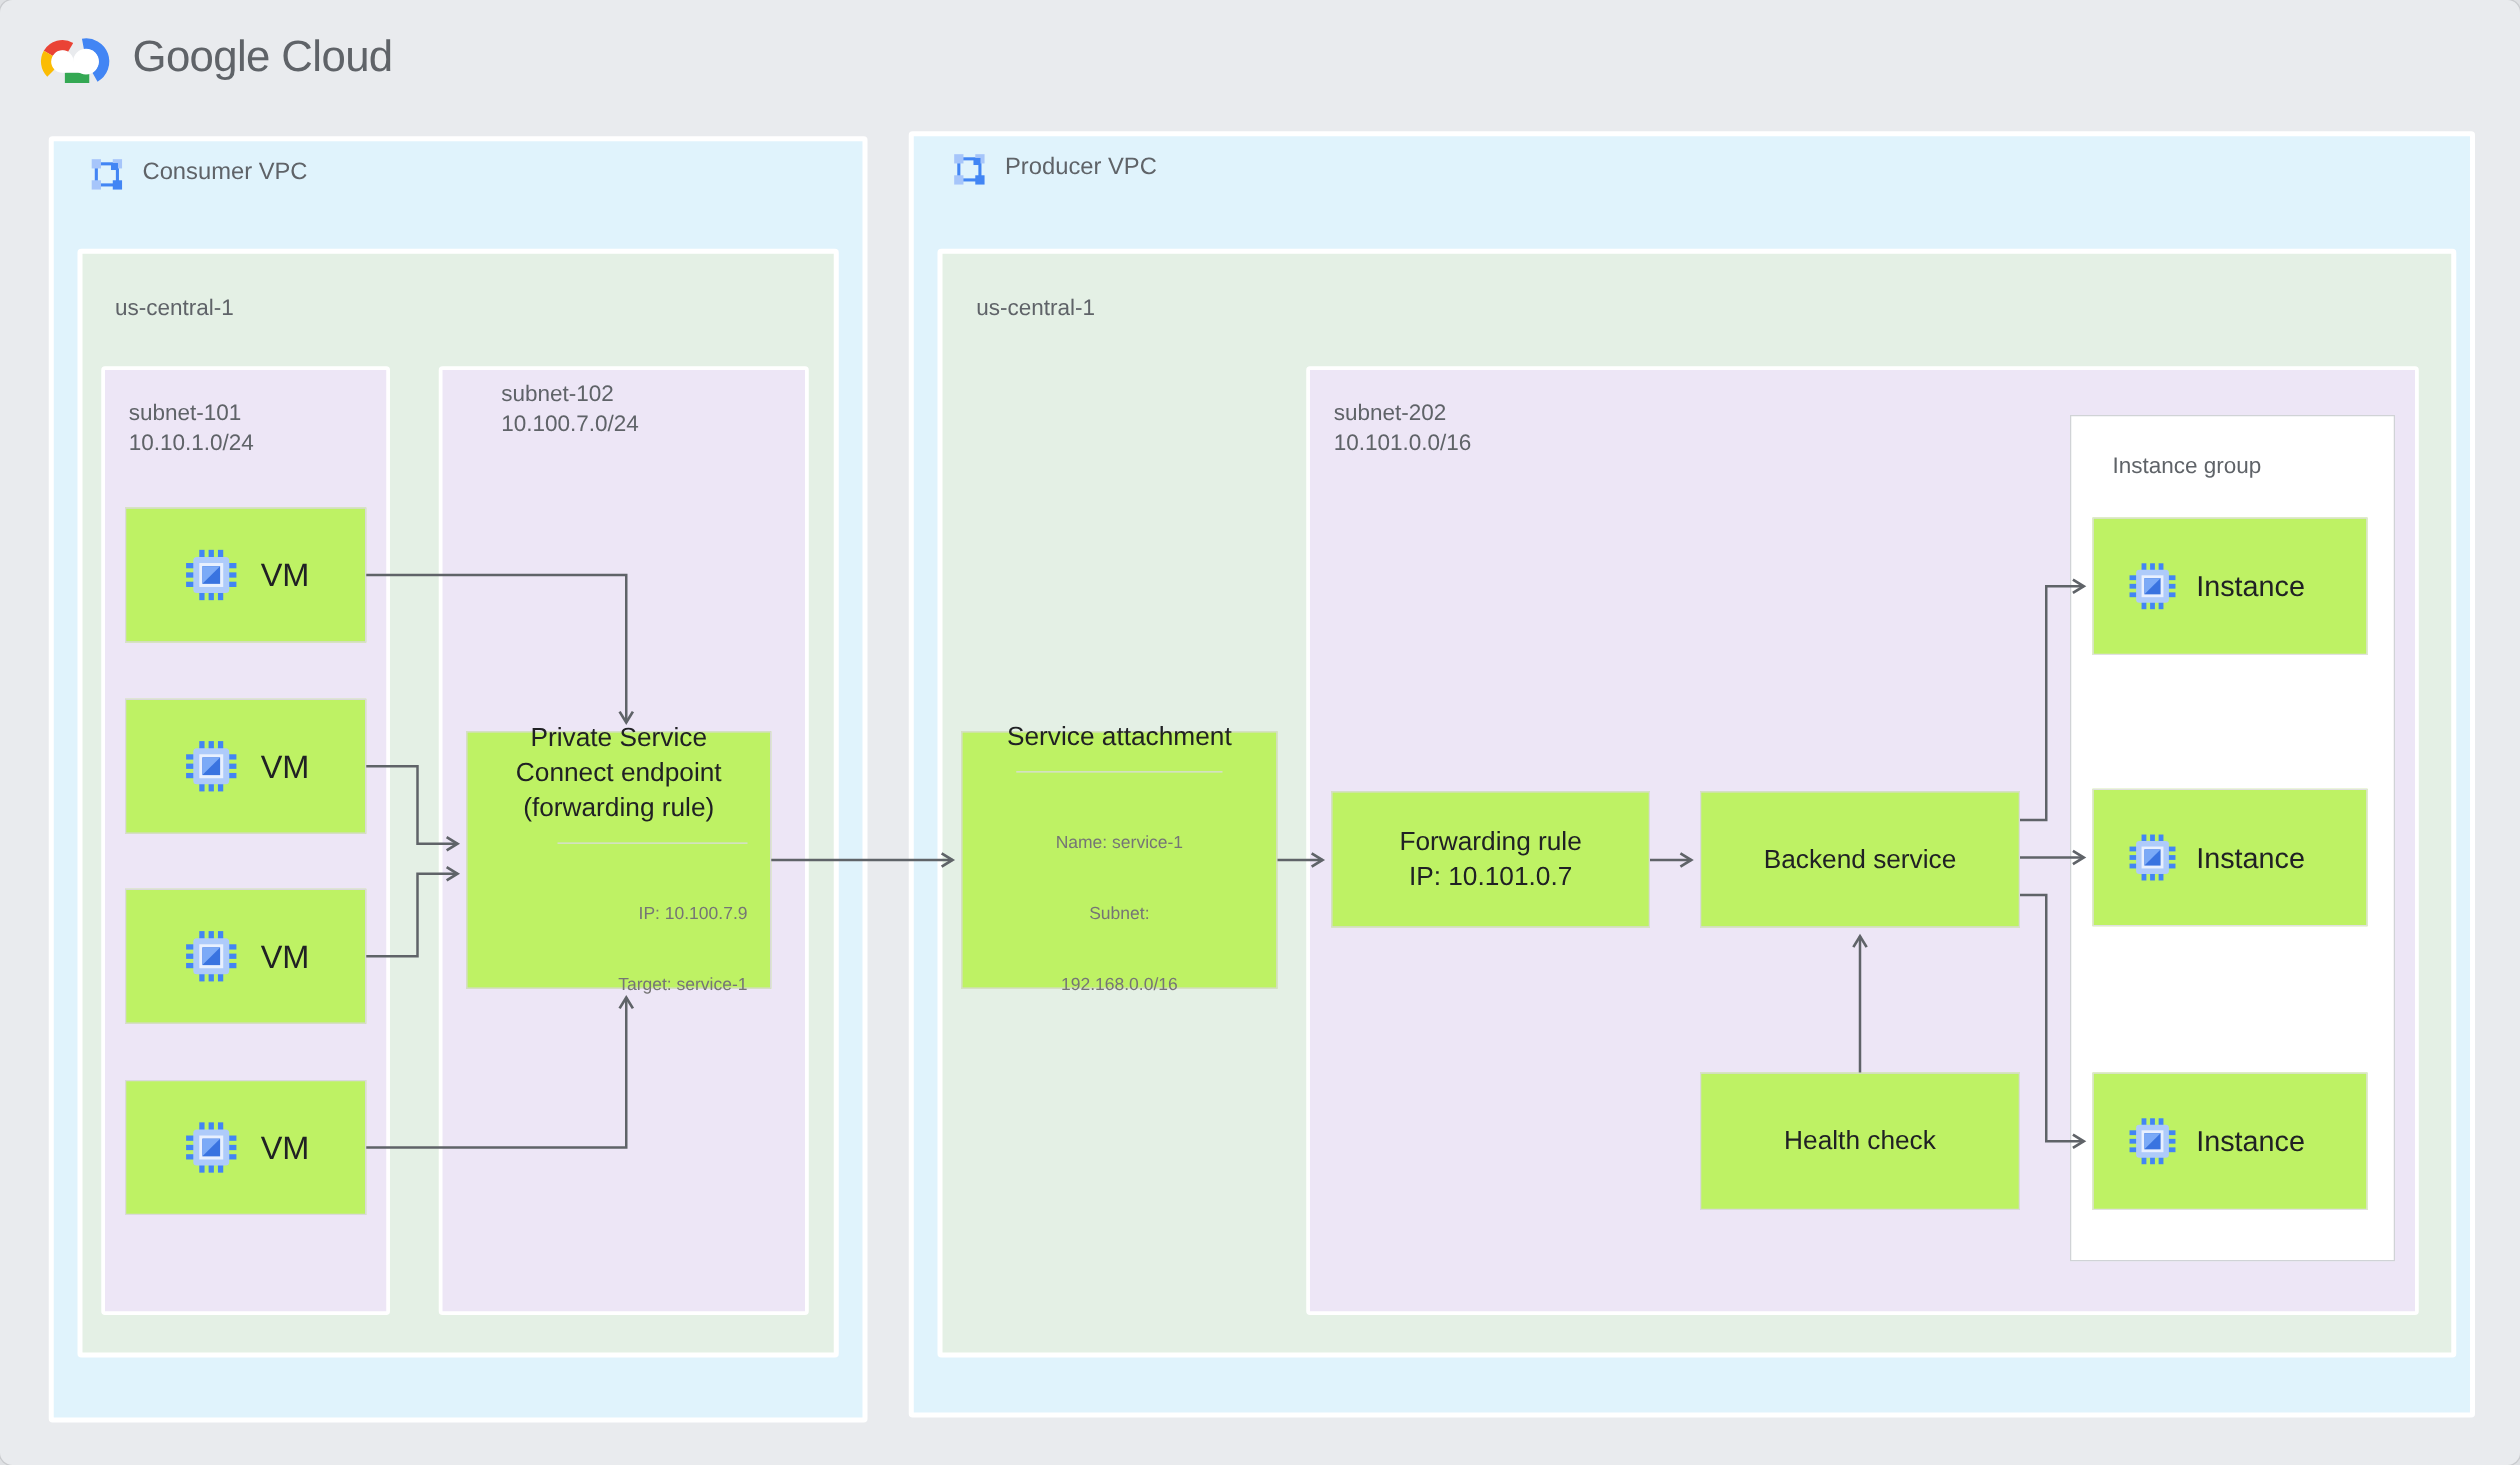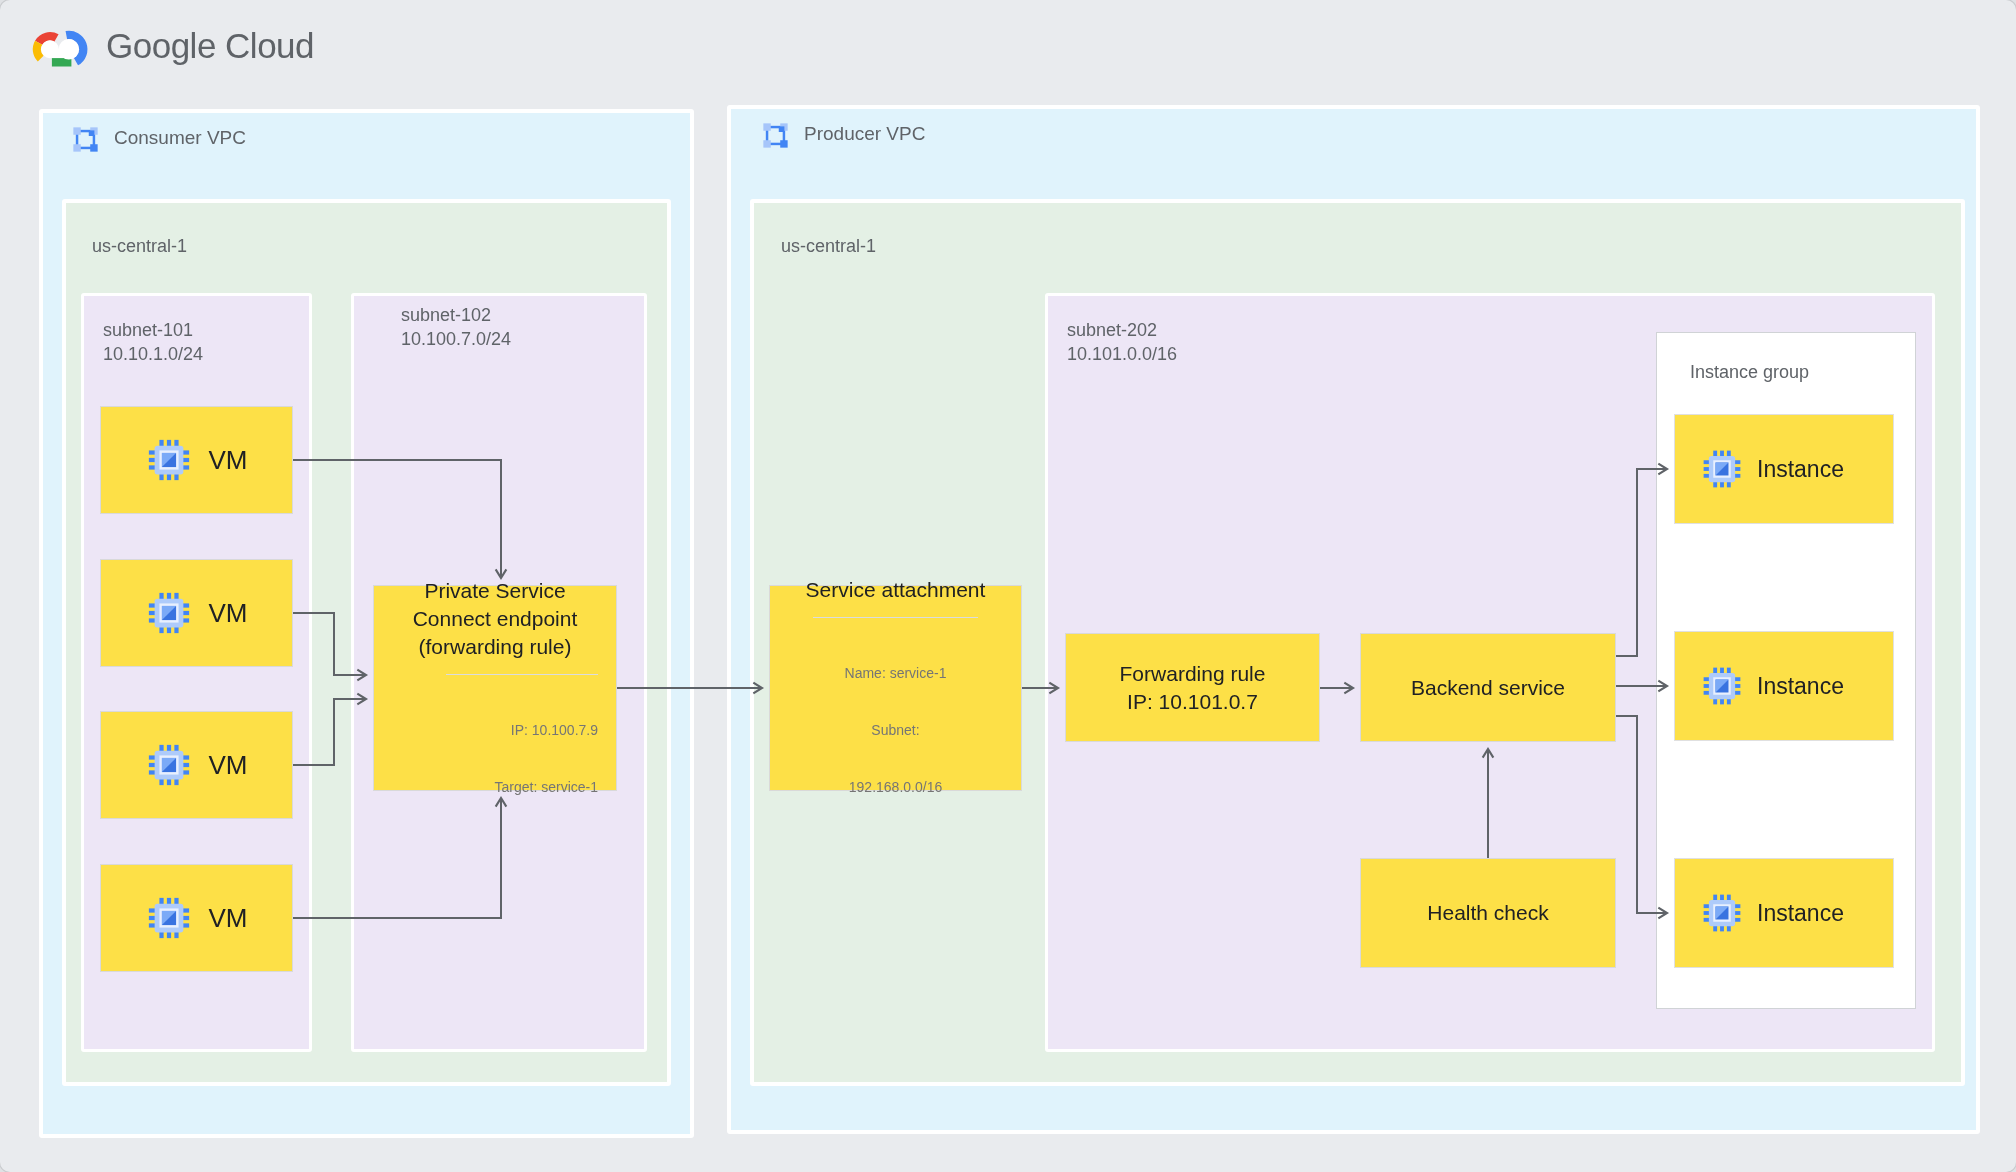--- a/index.html
+++ b/index.html
@@ -9,21 +9,21 @@
     box-shadow:0 0 0 1px #c9cbce;
     text-decoration:underline;
   }
   .abs{position:absolute;}
   .zone-vpc{background:#e0f3fc;border:4px solid #ffffff;border-radius:3px;box-sizing:border-box;}
   .zone-region{background:#e4f0e5;border:4px solid #ffffff;border-radius:3px;box-sizing:border-box;}
   .zone-subnet{background:#ede6f6;border:3px solid #ffffff;border-radius:3px;box-sizing:border-box;}
   .zone-label{color:#5f6368;font-size:18px;line-height:24px;white-space:pre;}
   .vpc-header{display:flex;align-items:flex-start;gap:15px;}
   .vpc-header .zone-label{font-size:19px;}
-  .node{position:absolute;background:#fde047;border:1px solid #d9d9d9;box-sizing:border-box;}
+  .node{position:absolute;background:#bef264;border:1px solid #d9d9d9;box-sizing:border-box;}
   .vm-node{display:flex;align-items:center;justify-content:center;gap:17px;}
   .vm-label{color:#202124;font-size:26px;}
   .instance-node{display:flex;align-items:center;justify-content:flex-start;gap:14px;padding-left:26px;border-color:#e0e0e0;}
   .instance-label{color:#202124;font-size:23px;}
   .info-node{display:flex;flex-direction:column;align-items:center;justify-content:center;text-align:center;}
   .node-title{color:#202124;font-size:21px;line-height:28px;}
   .node-divider{border:none;border-top:1px solid #dadce0;width:74%;margin:13px 0 11px 0;}
   .detail{color:#757575;font-size:14px;line-height:25px;margin-top:32px;}
   .group-box{position:absolute;background:#ffffff;border:1px solid #d0d3d6;box-sizing:border-box;}
   .logo-text{color:#5f6368;font-size:35px;letter-spacing:-0.5px;}

